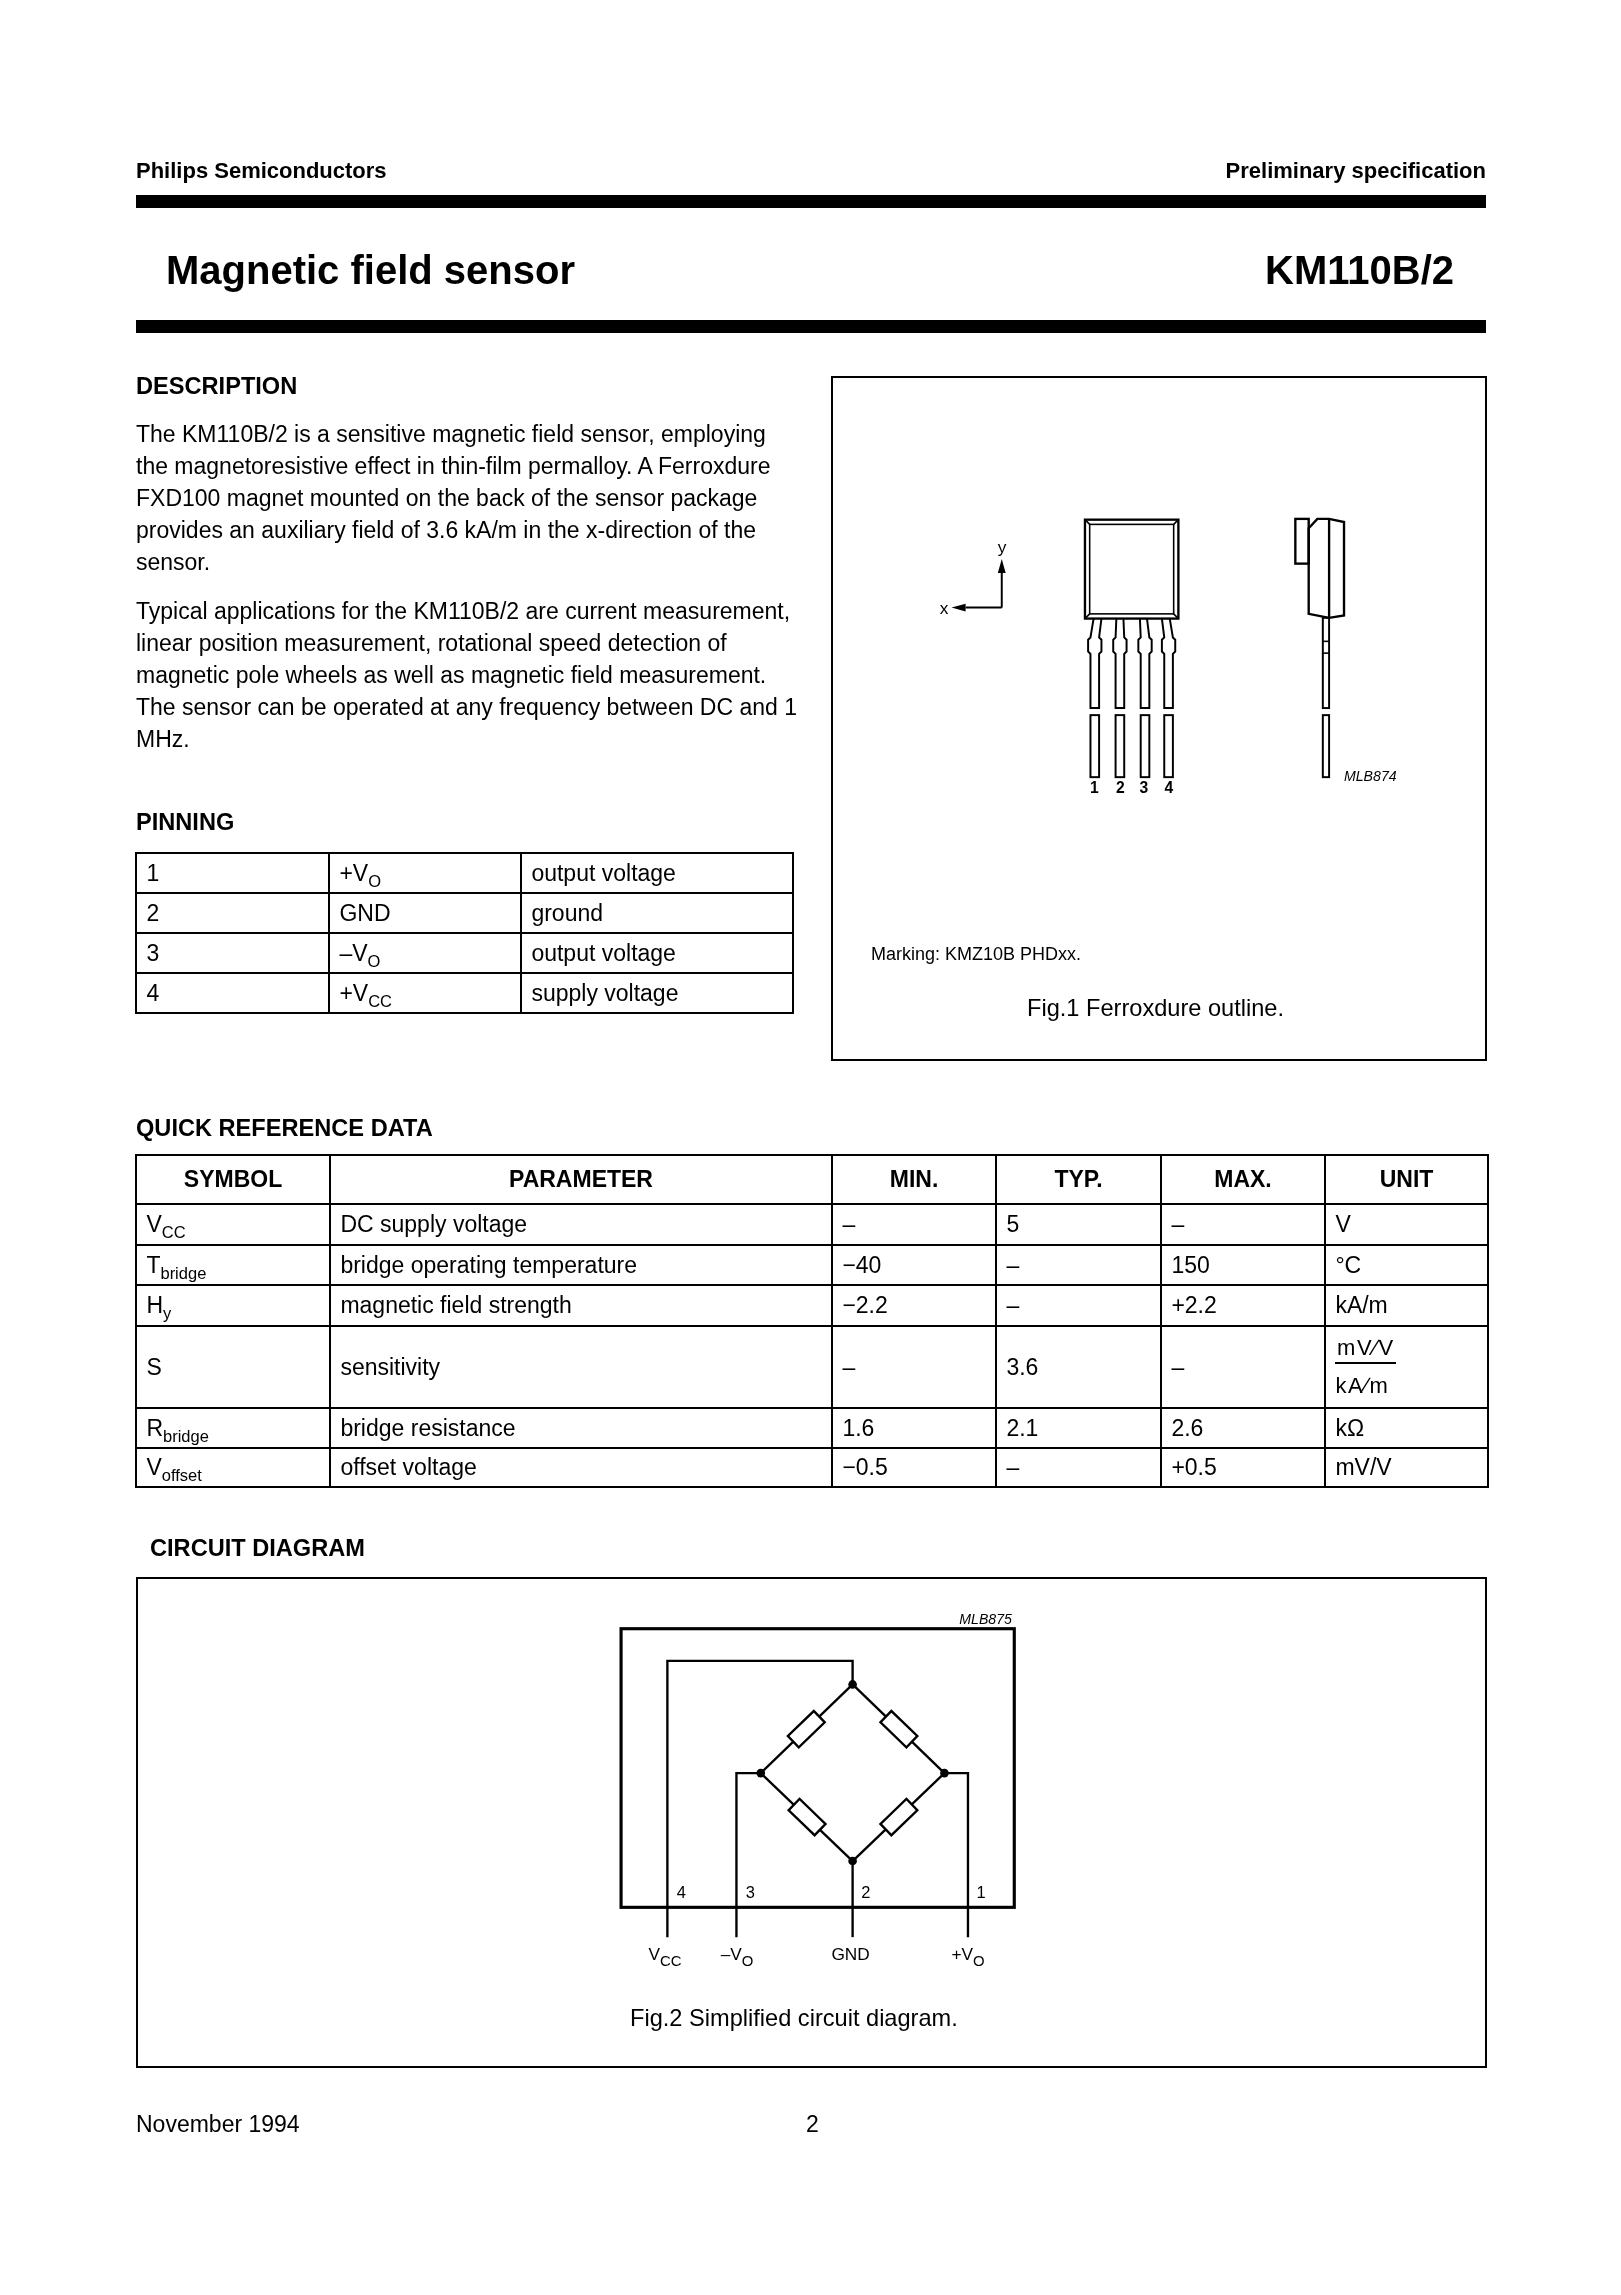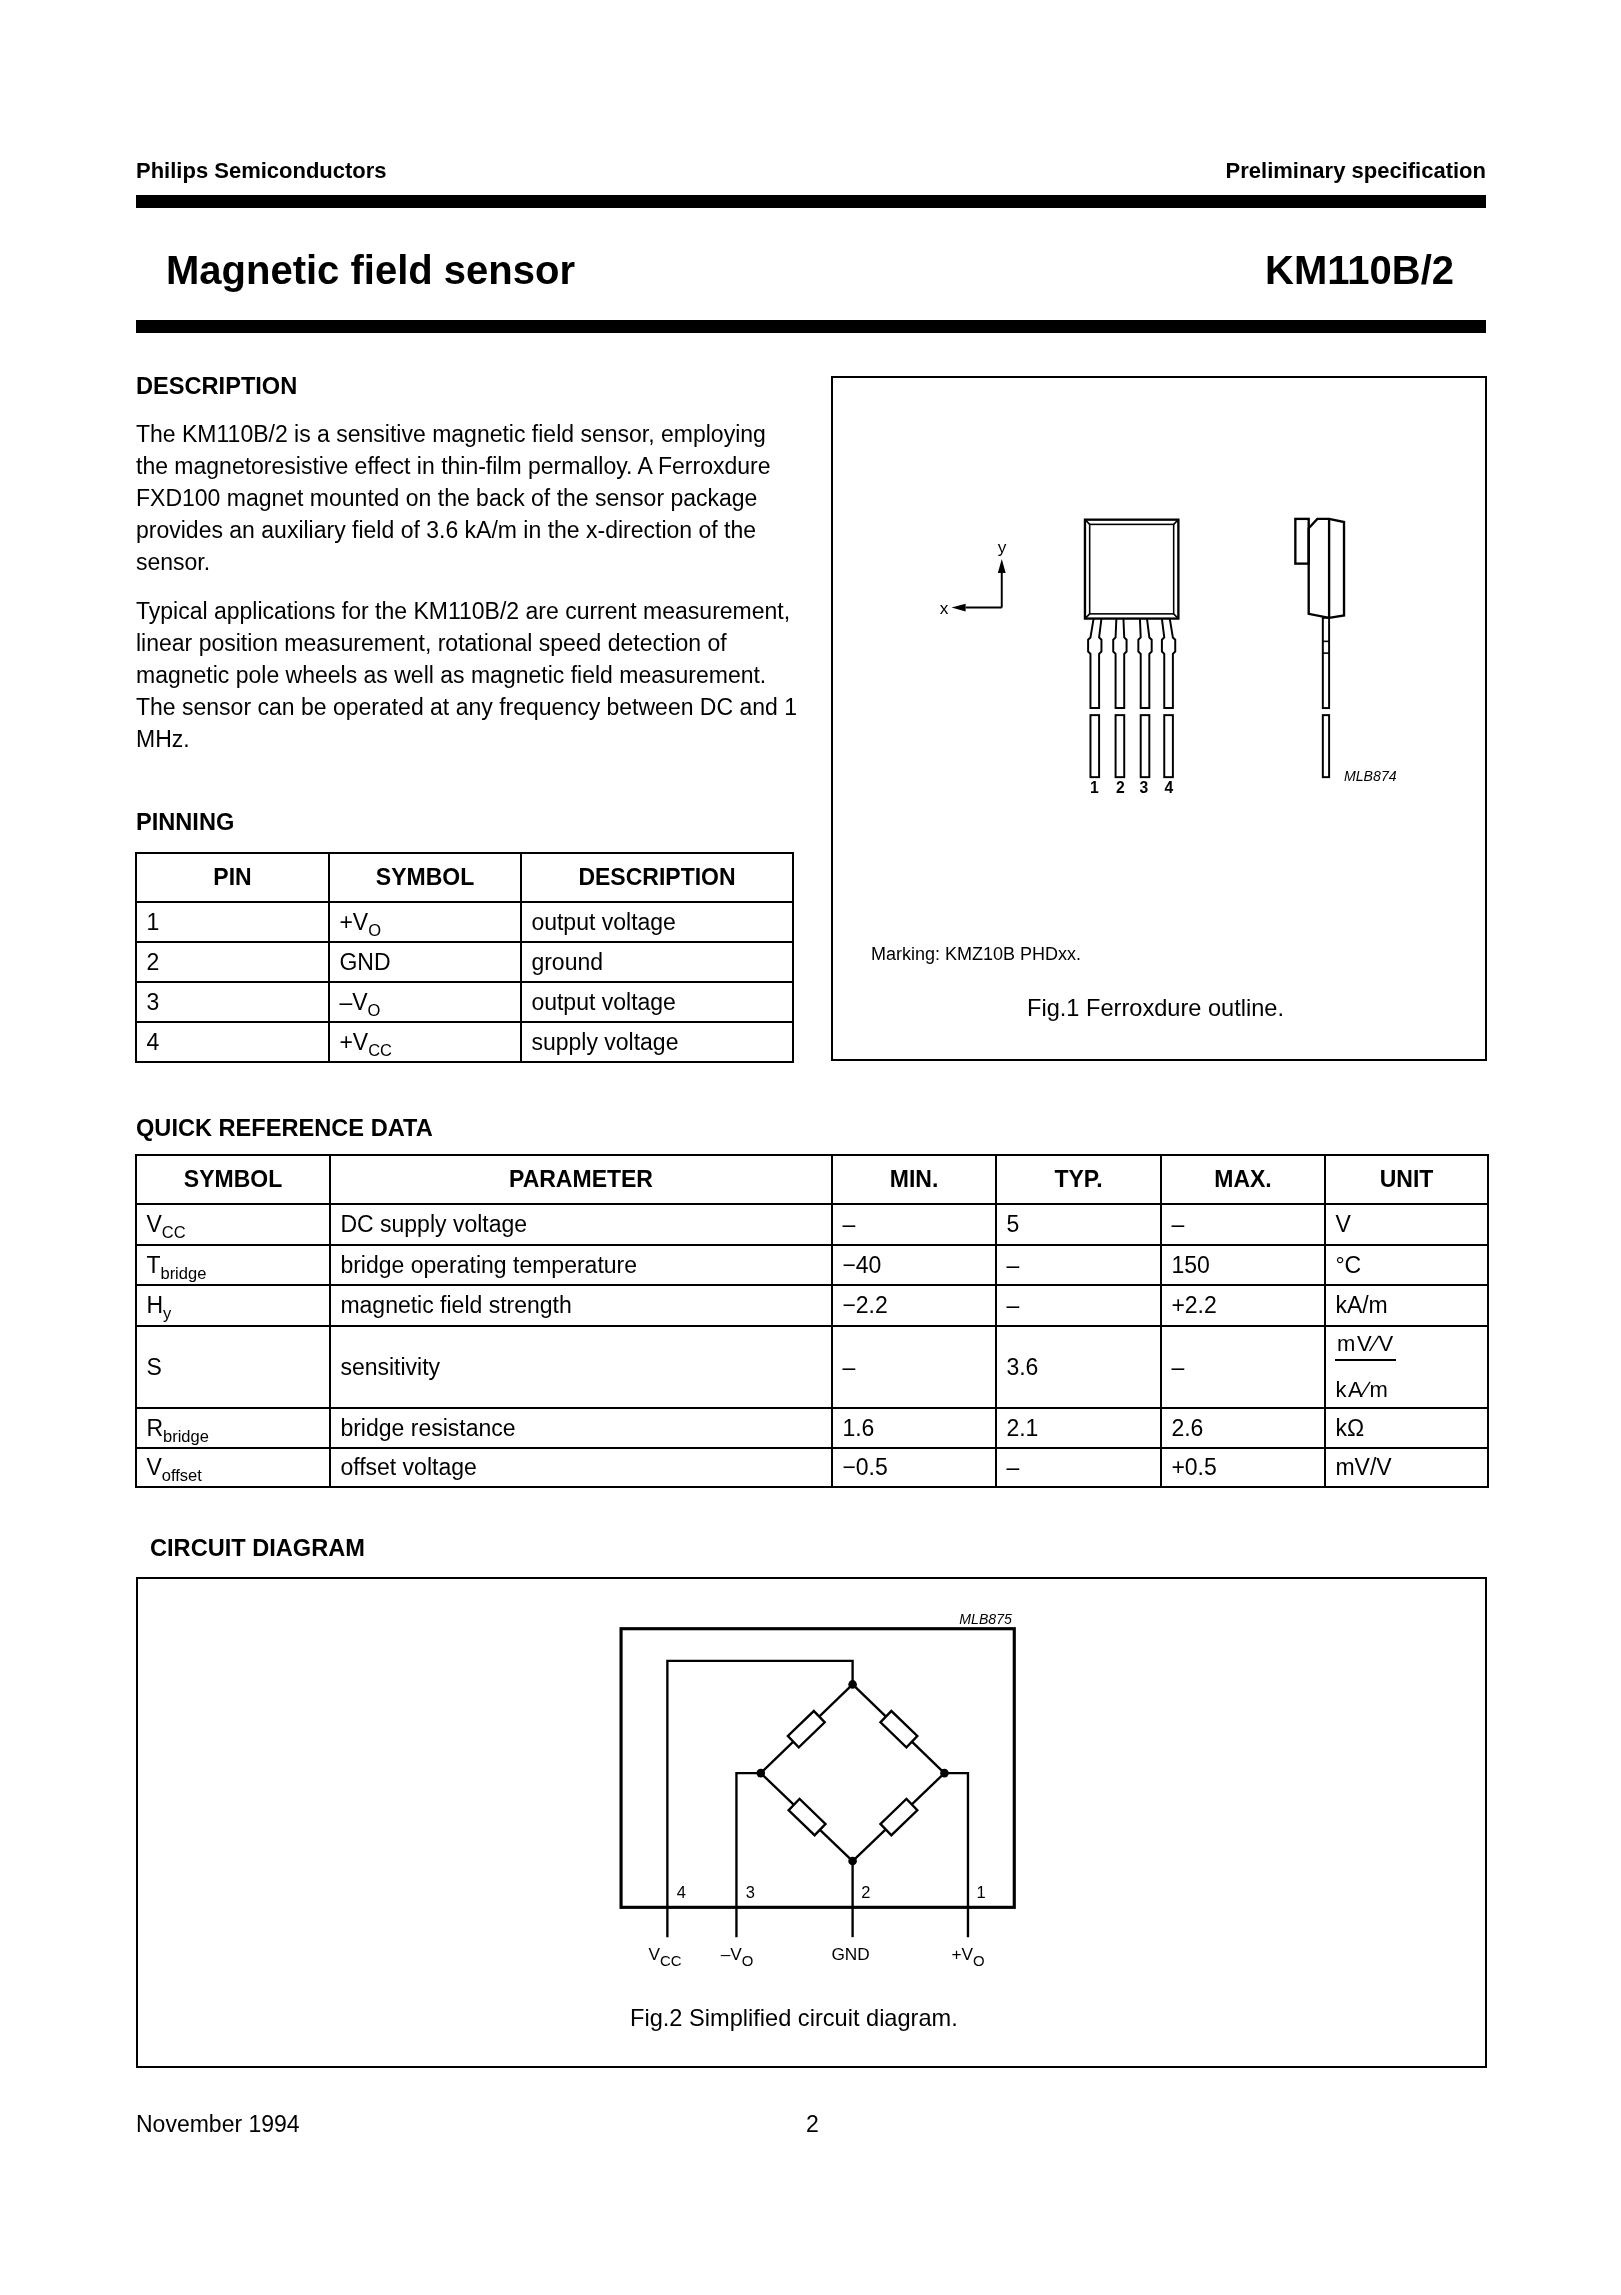--- a/index.html
+++ b/index.html
@@ -11,21 +11,21 @@
   .rule { background: #000; height: 13.3px; left: 136px; width: 1350px; }
   .section-h { font-size: 23.6px; font-weight: bold; line-height: 1; white-space: nowrap; }
   .body-text { font-size: 23px; line-height: 32px; width: 667px; }
   .body-text p { margin: 0 0 16.5px 0; }
   table.dt { position: absolute; border-collapse: collapse; table-layout: fixed; font-size: 23px; }
   table.dt th, table.dt td { border: 2.4px solid #000; padding: 0 0 0 9.4px; text-align: left; vertical-align: middle; line-height: 1; }
   table.dt th { font-weight: bold; text-align: center; padding: 0; font-size: 23px; }
   table.dt sub { font-size: 16.5px; vertical-align: -5.5px; line-height: 0; }
   .frac { display: inline-block; text-align: left; line-height: 1; font-size: 22px; }
   .frac .num { display: block; padding: 0 1.6px 3.1px 1.6px; border-bottom: 2.4px solid #000; letter-spacing: 1.6px; }
-  .frac .den { display: block; padding-top: 18px; letter-spacing: 1.6px; }
+  .frac .den { display: block; padding-top: 11px; letter-spacing: 1.6px; }
   .fig-box { border: 2.4px solid #000; box-sizing: border-box; }
   .small-label { font-size: 18px; white-space: nowrap; line-height: 1; }
   .caption { font-size: 23.6px; white-space: nowrap; line-height: 1; }
   .footer { font-size: 23px; line-height: 1; white-space: nowrap; }
   svg text { font-family: "Liberation Sans", "DejaVu Sans", sans-serif; }
 </style>
 </head>
 <body>
 
 <div class="abs hdr-small" style="left:136px; top:160px;">Philips Semiconductors</div>
@@ -42,25 +42,20 @@
 </div>
 
 <div class="abs section-h" style="left:136px; top:811px;">PINNING</div>
 <table class="dt" style="left:135px; top:852px; width:658px;">
   <colgroup>
       <col style="width:193px">
       <col style="width:192px">
       <col style="width:272px">
     </colgroup>
   <tbody>
-      <tr style="height:49px">
-    <th>PIN</th>
-    <th>SYMBOL</th>
-    <th>DESCRIPTION</th>
-  </tr>
   <tr style="height:40px">
     <td>1</td>
     <td><span>+V</span><sub>O</sub></td>
     <td>output voltage</td>
   </tr>
   <tr style="height:40px">
     <td>2</td>
     <td><span>GND</span><sub></sub></td>
     <td>ground</td>
   </tr>

